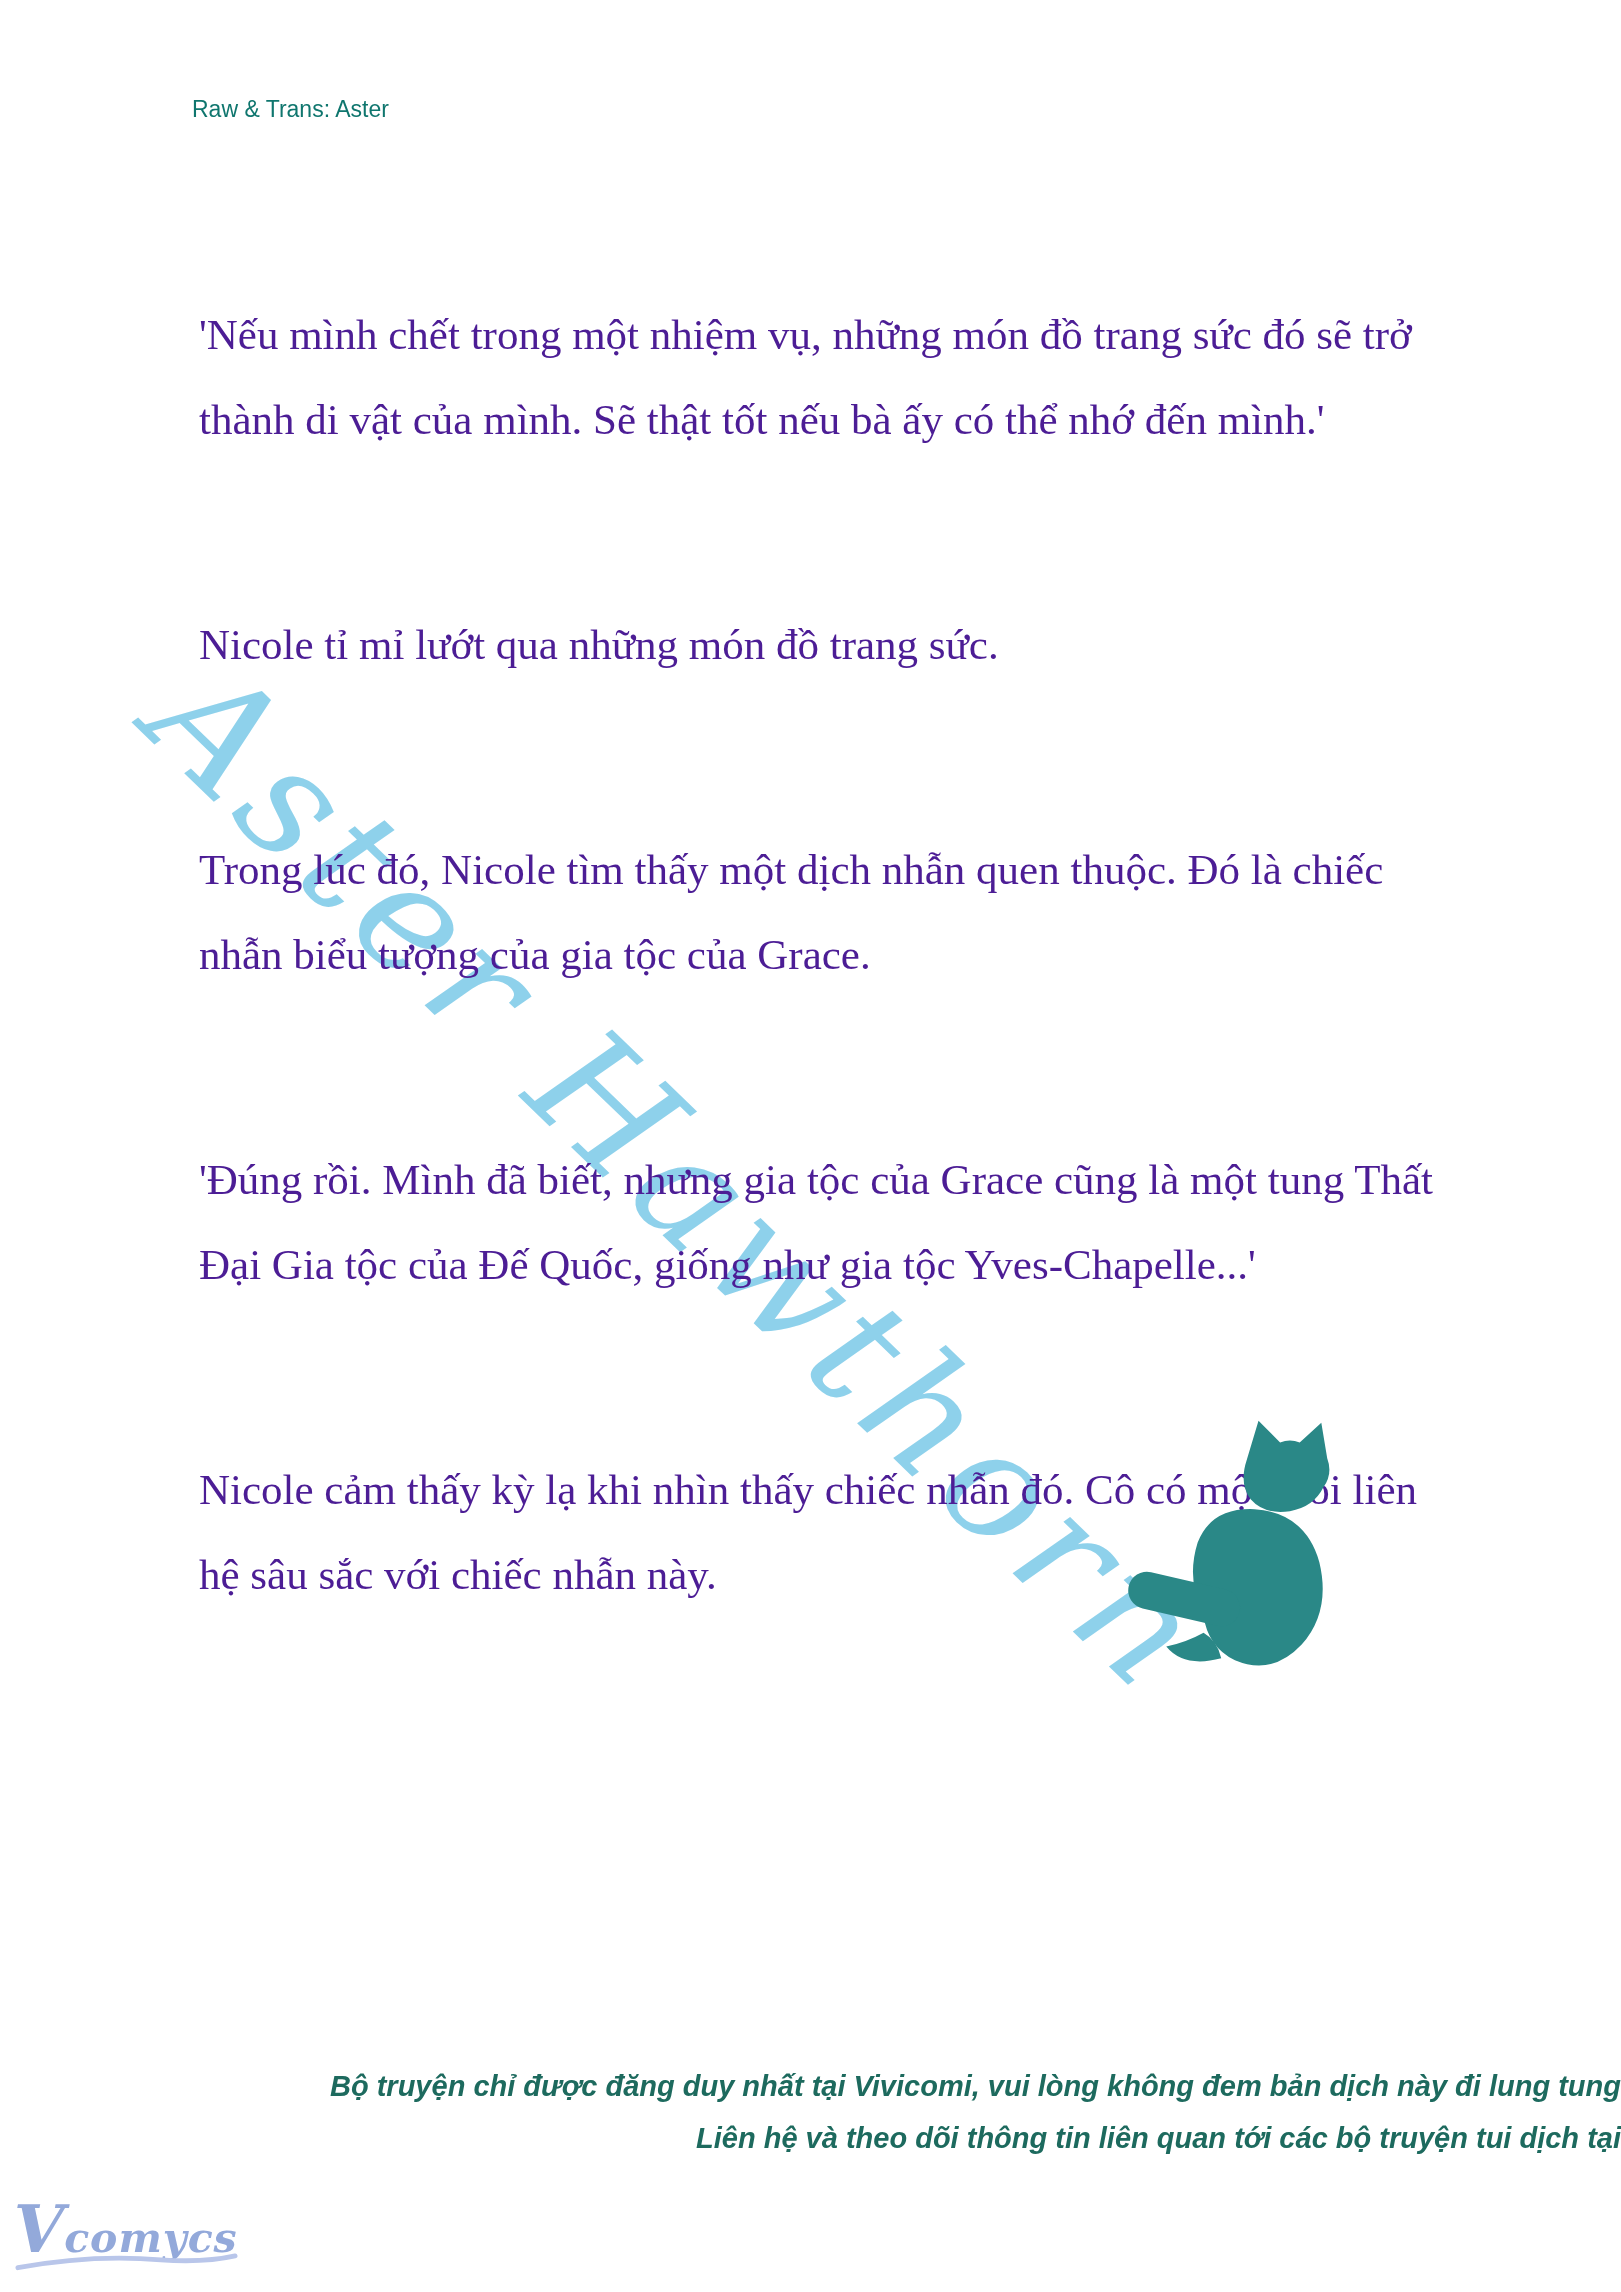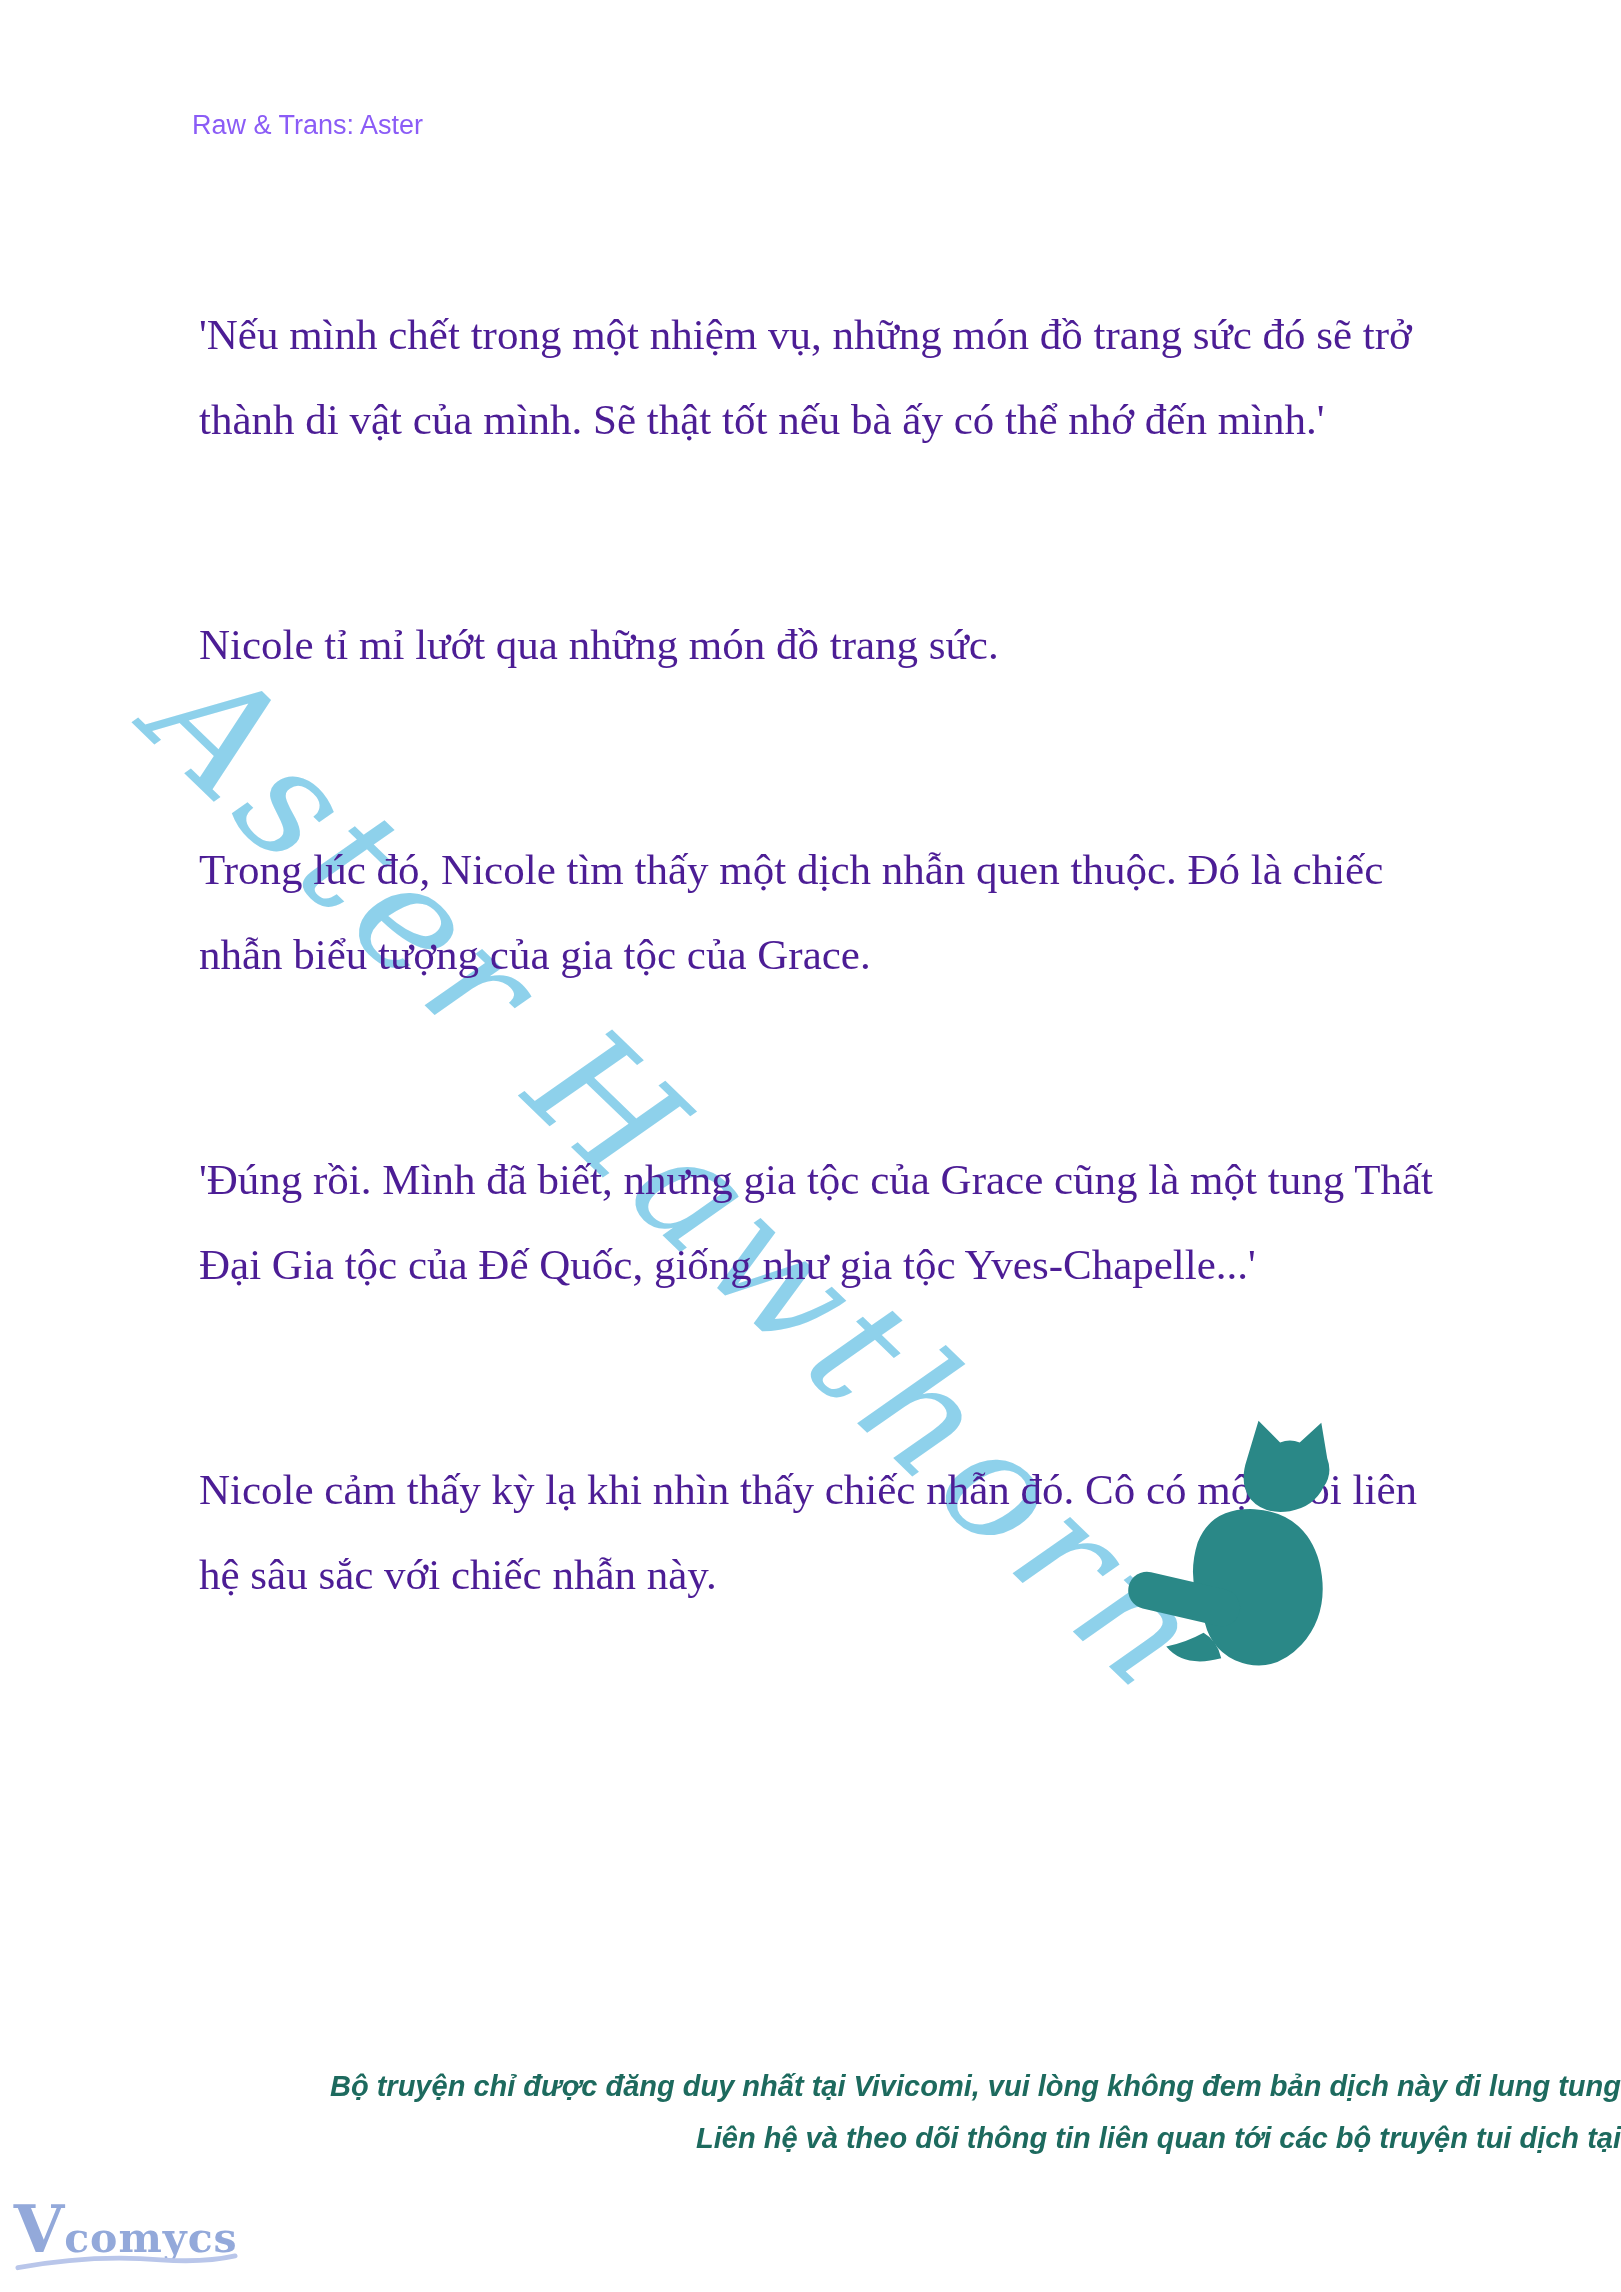--- a/index.html
+++ b/index.html
@@ -6,25 +6,25 @@
   .page {
     position: relative;
     width: 1621px;
     height: 2293px;
     background: #ffffff;
     overflow: hidden;
     font-family: "Liberation Serif", serif;
   }
   .header-credit {
     position: absolute;
-    top: 110px;
+    top: 96px;
     left: 192px;
     font-family: "Liberation Sans", sans-serif;
-    font-size: 27px;
-    color: #8b5cf6;
+    font-size: 23px;
+    color: #0f766e;
     z-index: 3;
   }
   .watermark {
     position: absolute;
     top: 627px;
     left: 240px;
     transform-origin: 0 0;
     transform: rotate(44deg);
     font-family: "DejaVu Serif", serif;
     font-style: italic;
@@ -67,20 +67,21 @@
     color: #1d6a5e;
     z-index: 3;
   }
   .footer-notice .fline { font-size: 29px; line-height: 52px; }
   .site-logo {
     position: absolute;
     left: 13.7px;
     top: 2197px;
     color: #93a9da;
     font-family: "DejaVu Serif", serif;
+    font-style: italic;
     font-weight: bold;
     z-index: 3;
     line-height: 1;
   }
   .site-logo .logo-initial { font-size: 65px; }
   .site-logo .logo-rest { font-size: 41px; letter-spacing: 1px; }
   .site-logo .logo-swoosh { display: block; margin-top: -9.8px; }
 </style>
 </head>
 <body>

